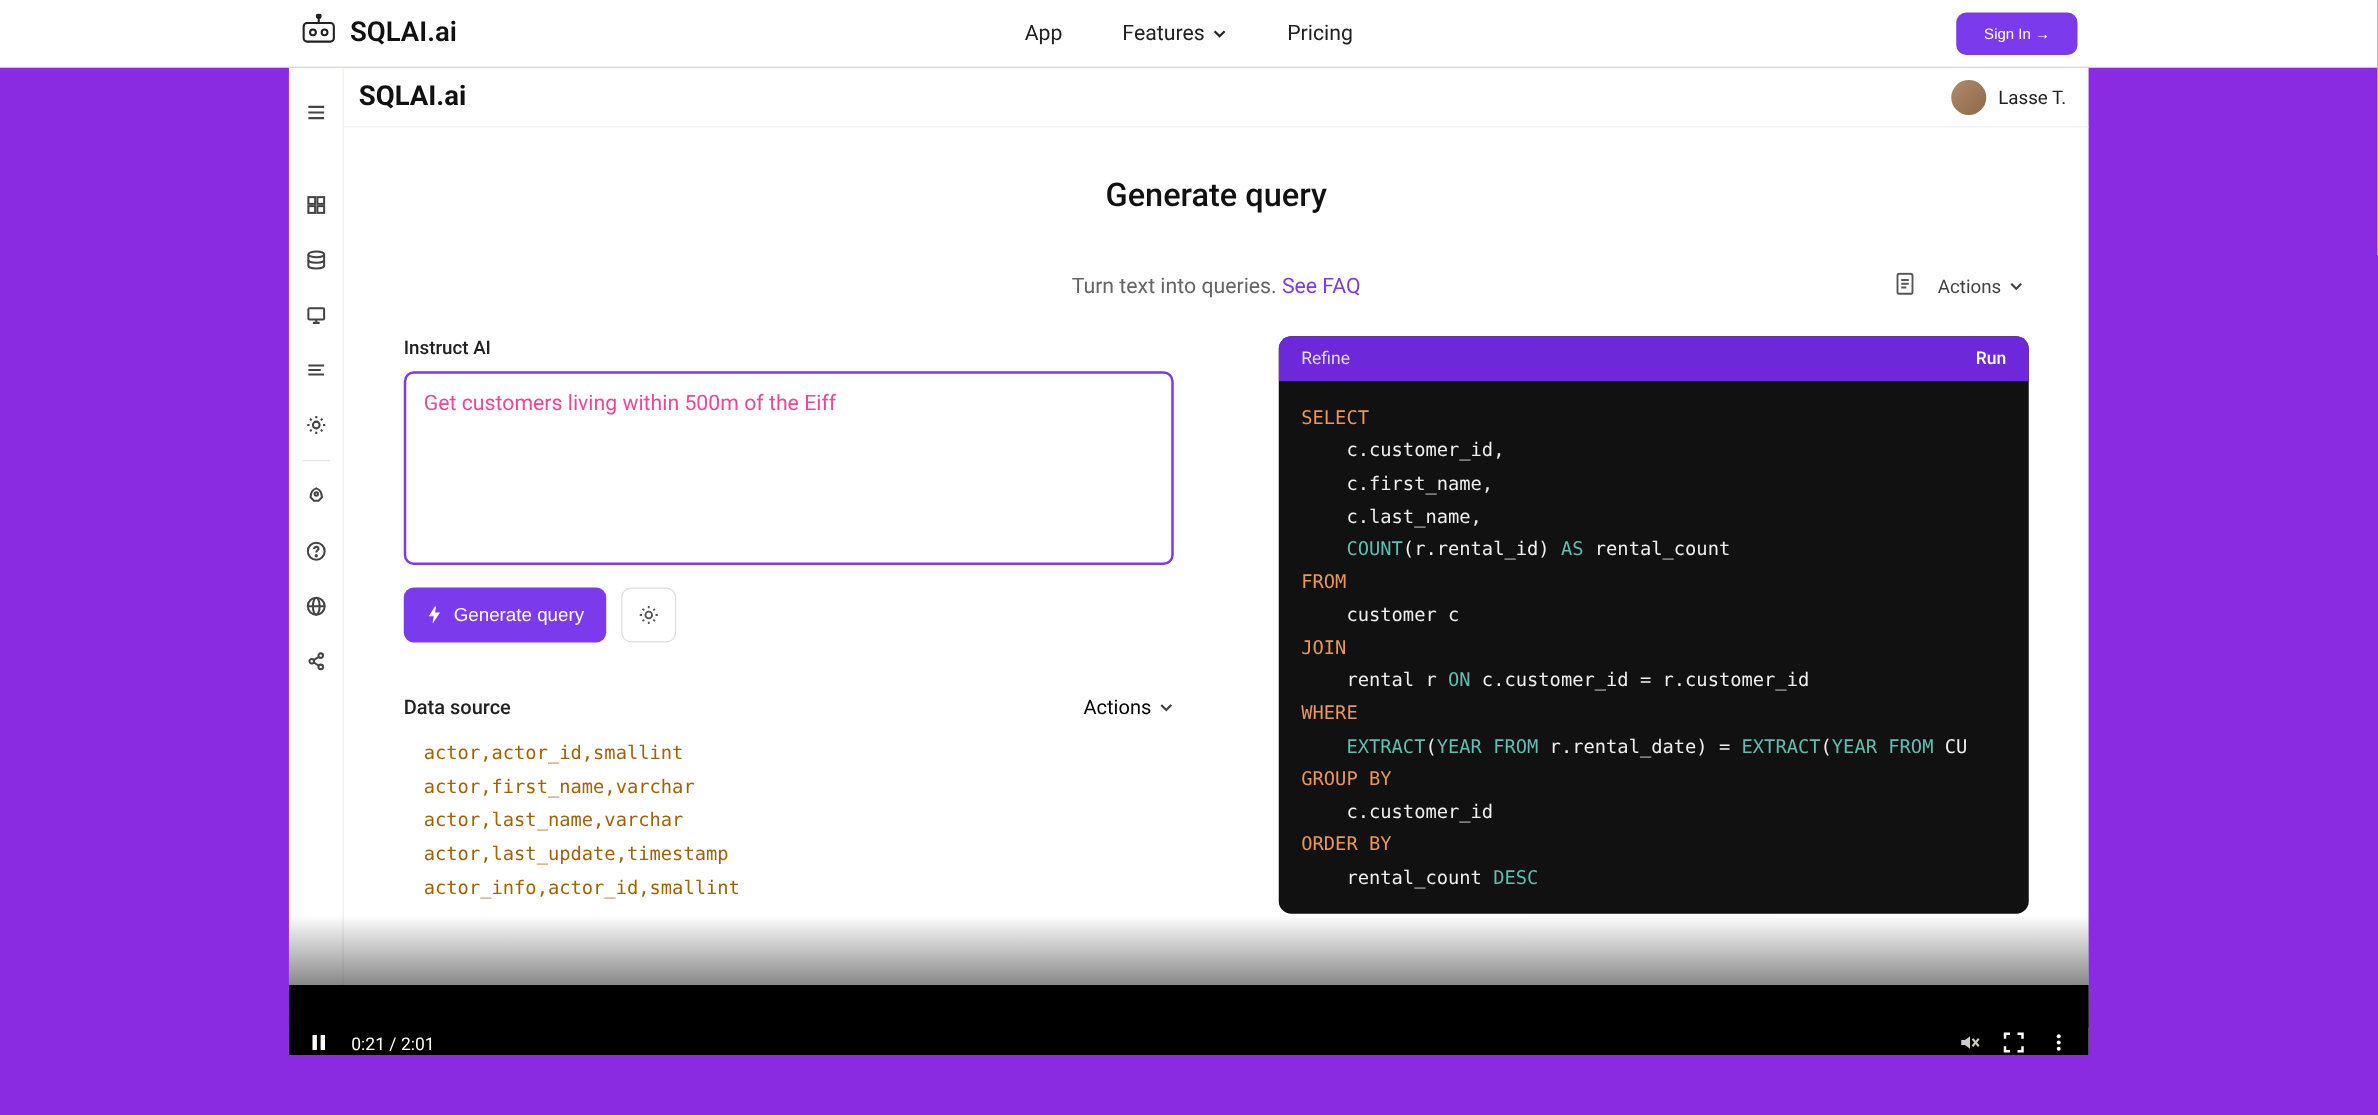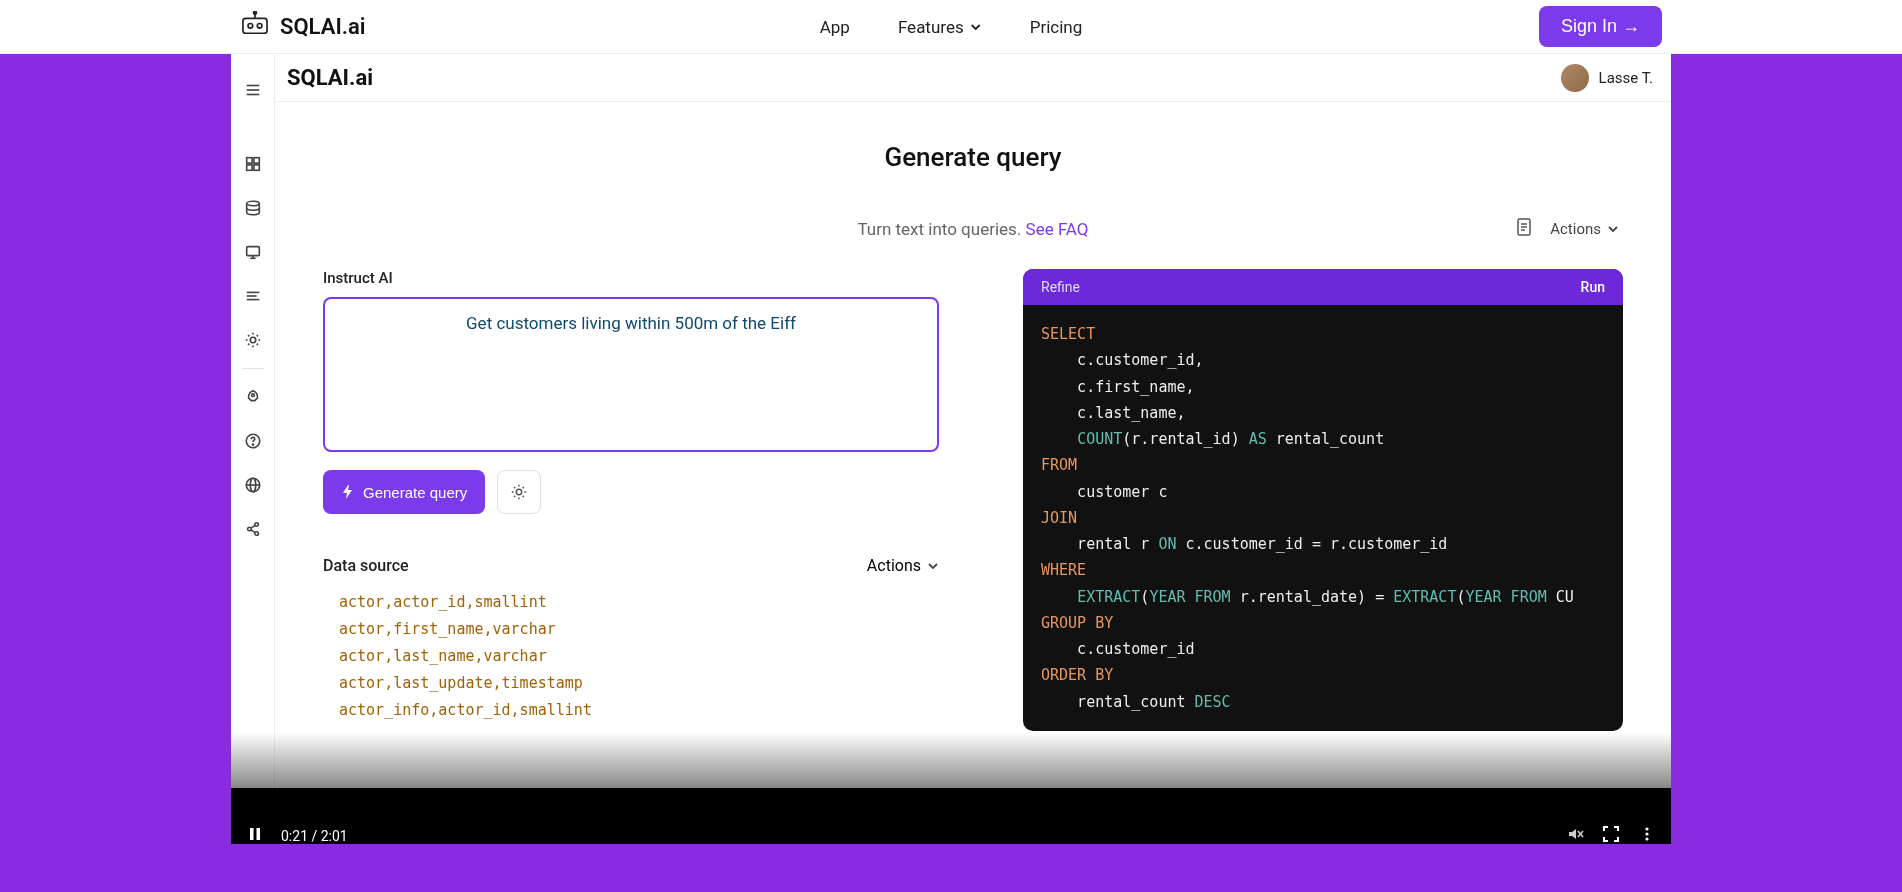--- a/index.html
+++ b/index.html
@@ -40,21 +40,21 @@
     color: #222;
   }
   .outer-nav-center .item { display: flex; align-items: center; gap: 6px; cursor: pointer; }
   .signin-btn {
     margin-left: auto;
     background: #7c3aed;
     color: #fff;
     border: none;
     border-radius: 8px;
     padding: 10px 22px;
-    font-size: 18px;
+    font-size: 12px;
     font-weight: 500;
     cursor: pointer;
   }
 
   
   .stage {
     width: 1902px;
     height: 838px;
     display: flex;
     justify-content: center;
@@ -190,25 +190,24 @@
   }
   .actions-btn { display: flex; align-items: center; gap: 6px; cursor: pointer; }
 
   .prompt-box {
     width: 100%;
     height: 155px;
     border: 2px solid #7c3aed;
     border-radius: 8px;
     padding: 14px 14px;
     font-size: 17px;
-    color: #0c4a6e;
+    color: #ec4899;
     resize: none;
     outline: none;
     font-family: inherit;
-    text-align: center;
   }
 
   .gen-row {
     display: flex;
     gap: 12px;
     margin-top: 14px;
   }
   .gen-btn {
     background: #7c3aed;
     color: #fff;

